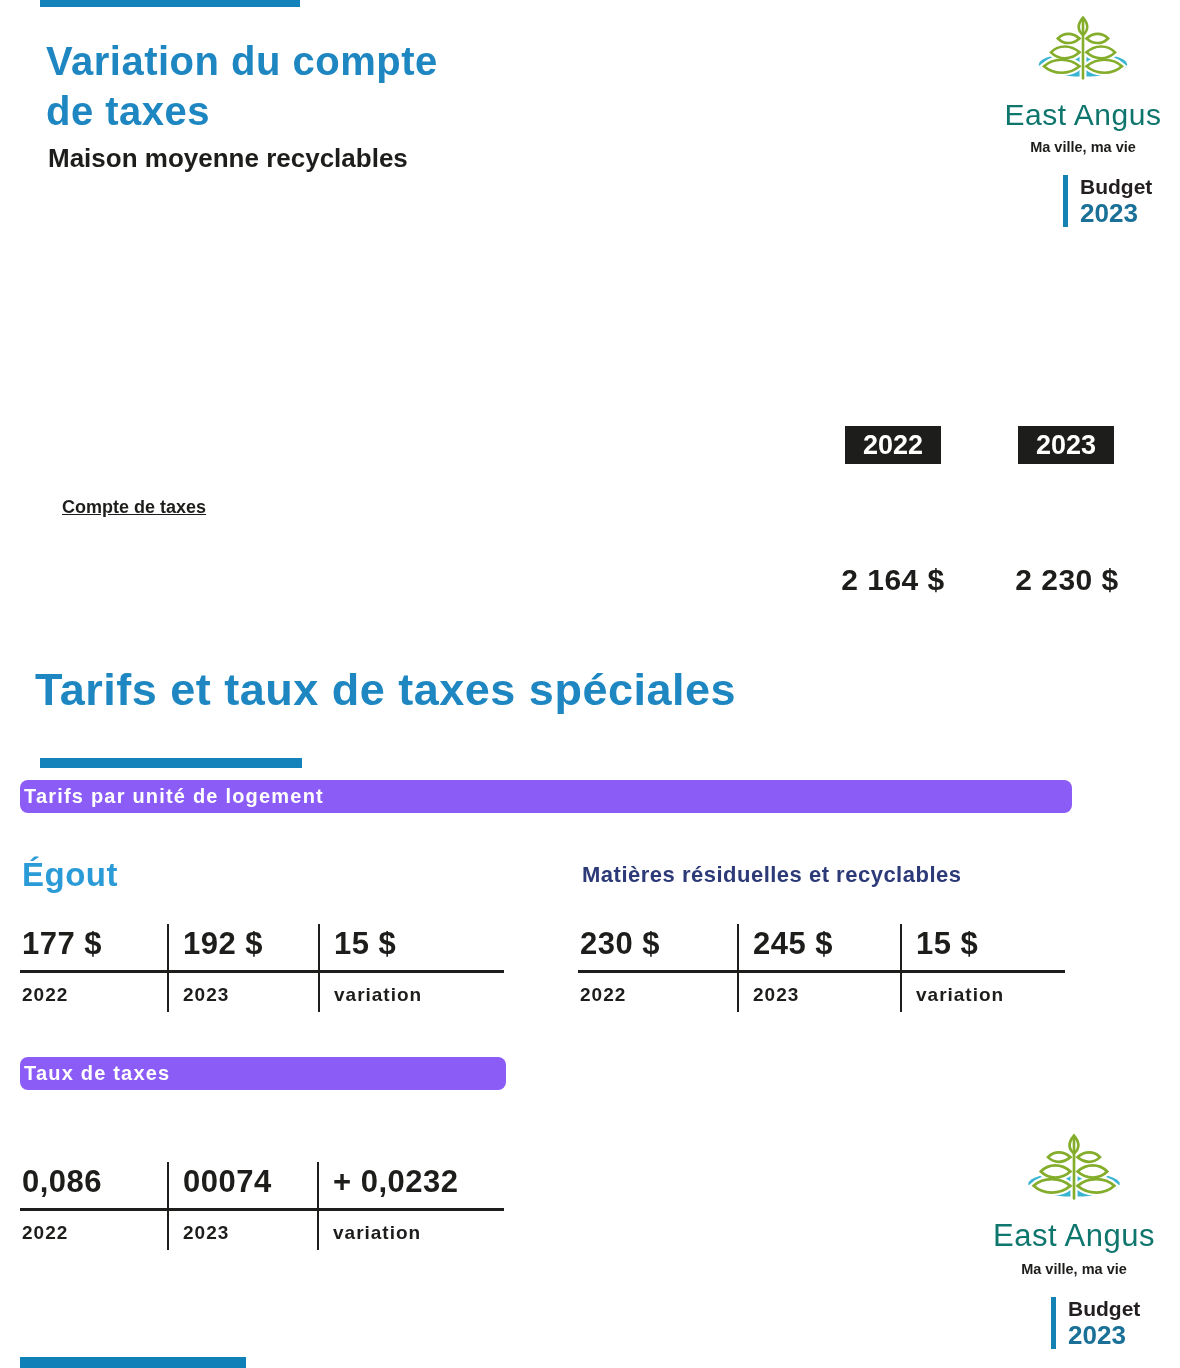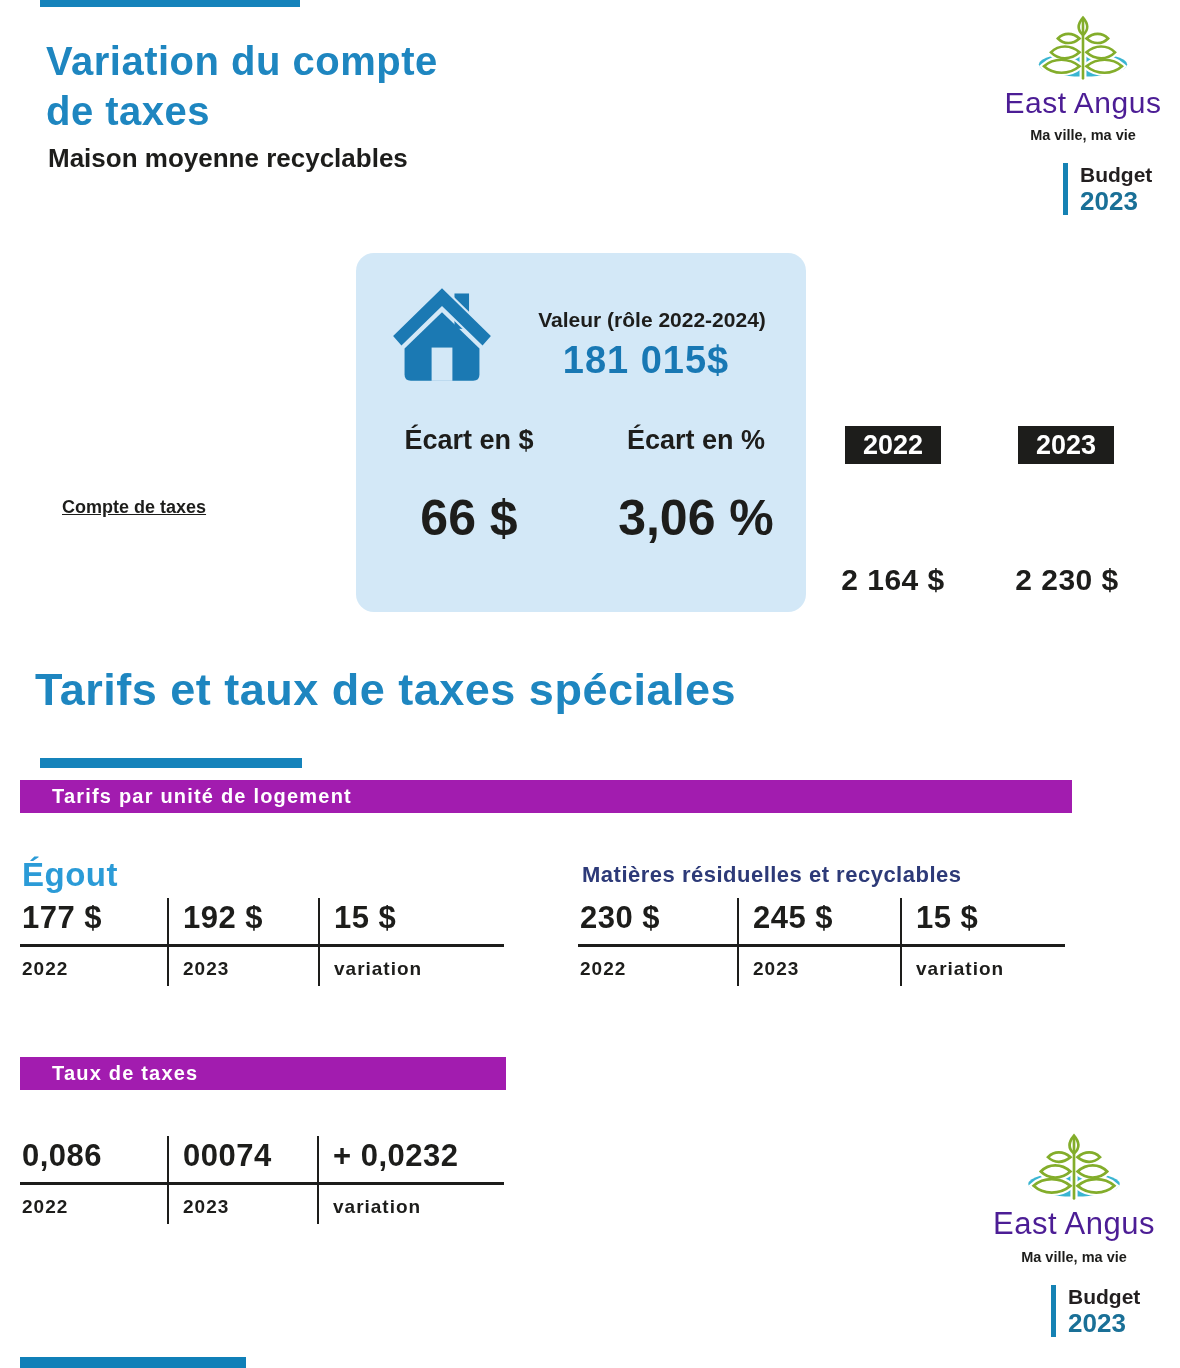--- a/index.html
+++ b/index.html
@@ -15,21 +15,21 @@
   .bar-bottom{left:20px;top:1357px;width:226px;height:11px;background:#1080B8;}
 
   
   .page-title{left:46px;top:36px;font-size:40px;line-height:50px;font-weight:bold;color:#1E86C0;letter-spacing:.5px;}
   .page-subtitle{left:48px;top:143px;font-size:26px;font-weight:bold;color:#1D1D1B;}
 
   
   .logo{display:flex;flex-direction:column;align-items:center;}
   .logo-top{left:1008px;top:14px;width:150px;}
   .logo-bottom{left:996px;top:1132px;width:156px;}
-  .logo-name{font-size:30px;color:#4c1d95;letter-spacing:.5px;margin-top:4px;white-space:nowrap;}
+  .logo-name{font-size:30px;color:#0f766e;letter-spacing:.5px;margin-top:16px;white-space:nowrap;}
   .logo-tagline{font-size:14.5px;font-weight:bold;color:#1D1D1B;margin-top:7px;white-space:nowrap;}
   .budget{display:flex;align-items:stretch;margin-top:20px;align-self:flex-start;margin-left:55px;}
   .budget-bar{width:5px;background:#1582B4;margin-right:12px;}
   .budget-label{font-size:21px;font-weight:bold;color:#231F20;line-height:24px;}
   .budget-year{font-size:26px;font-weight:bold;color:#1A7097;line-height:28px;}
 
   
   .card{left:356px;top:253px;width:450px;height:359px;background:#D3E8F7;border-radius:18px;}
   .card .house{position:absolute;left:30px;top:28px;width:112px;height:104px;}
   .card .valeur-label{position:absolute;left:156px;top:55px;width:280px;text-align:center;
@@ -44,30 +44,30 @@
   .compte-label{left:62px;top:497px;font-size:18px;font-weight:bold;text-decoration:underline;}
   .chip{background:#1D1D1B;color:#fff;font-size:27px;font-weight:bold;text-align:center;line-height:38px;height:38px;}
   .chip-2022{left:845px;top:426px;width:96px;}
   .chip-2023{left:1018px;top:426px;width:96px;}
   .chip-val{font-size:30px;font-weight:bold;text-align:center;letter-spacing:.5px;margin-top:48px;}
   .chip-val-2022{left:840px;top:515px;width:106px;}
   .chip-val-2023{left:1014px;top:515px;width:106px;}
 
   
   .section-title{left:35px;top:664px;font-size:45px;font-weight:bold;color:#1E86C0;letter-spacing:.5px;}
-  .banner{background:#a21caf;color:#fff;font-size:20px;font-weight:bold;letter-spacing:1.2px;
-    height:33px;line-height:33px;padding-left:32px;box-sizing:border-box;}
+  .banner{background:#8b5cf6;color:#fff;font-size:20px;font-weight:bold;letter-spacing:1.2px;
+    height:33px;line-height:33px;padding-left:4px;box-sizing:border-box;border-radius:8px;}
   .banner-unite{left:20px;top:780px;width:1052px;}
   .banner-taux{left:20px;top:1057px;width:486px;}
 
   .tbl-title{font-size:33px;font-weight:bold;letter-spacing:.5px;}
   .tbl-title-egout{left:22px;top:856px;color:#2B9BD7;}
   .tbl-title-matieres{left:582px;top:862px;color:#2D3A78;font-size:22px;}
 
-  .tt{position:absolute;display:flex;height:88px;}
+  .tt{position:absolute;display:flex;height:88px;margin-top:26px;}
   .tt-rule{position:absolute;left:-2px;right:0;top:46px;height:2.5px;background:#1D1D1B;}
   .tt-col{box-sizing:border-box;padding-top:2px;}
   .tt-col.divided{border-left:2.5px solid #1D1D1B;padding-left:14px;}
   .tt-val{font-size:31px;font-weight:bold;height:44px;letter-spacing:.5px;white-space:nowrap;}
   .tt-lab{font-size:19px;font-weight:bold;margin-top:14px;letter-spacing:1px;}
   .tt-egout{left:22px;top:898px;width:482px;}
   .tt-matieres{left:580px;top:898px;width:485px;}
   .tt-taux{left:22px;top:1136px;width:482px;}
 </style>
 </head>
@@ -111,34 +111,20 @@
     <div class="logo-tagline">Ma ville, ma vie</div>
     <div class="budget">
       <div class="budget-bar"></div>
       <div>
         <div class="budget-label">Budget</div>
         <div class="budget-year">2023</div>
       </div>
     </div>
   </div>
 
-  <div class="abs card">
-    <svg class="house" viewBox="0 0 100 100">
-      <rect x="62" y="12" width="14" height="34" fill="#1B79B3"></rect>
-      <path d="M50 30 L14 65 L14 90 Q14 96 20 96 L80 96 Q86 96 86 90 L86 65 Z" fill="#1B79B3"></path>
-      <rect x="40" y="64" width="20" height="32" fill="#D3E8F7"></rect>
-      <path d="M50 7 L3 53 L11 62 L50 24 L89 62 L97 53 Z" fill="#1B79B3" stroke="#D3E8F7" stroke-width="4" paint-order="stroke"></path>
-    </svg>
-    <div class="valeur-label">Valeur (rôle 2022-2024)</div>
-    <div class="valeur-amount">181 015$</div>
-    <div class="ecart-h1">Écart en $</div>
-    <div class="ecart-h2">Écart en %</div>
-    <div class="ecart-v1">66 $</div>
-    <div class="ecart-v2">3,06 %</div>
-  </div>
 
   <div class="abs compte-label">Compte de taxes</div>
   <div class="abs chip chip-2022">2022</div>
   <div class="abs chip chip-2023">2023</div>
   <div class="abs chip-val chip-val-2022">2 164 $</div>
   <div class="abs chip-val chip-val-2023">2 230 $</div>
 
   <div class="abs section-title">Tarifs et taux de taxes spéciales</div>
   <div class="abs bar-short"></div>
   <div class="abs banner banner-unite">Tarifs par unité de logement</div>

